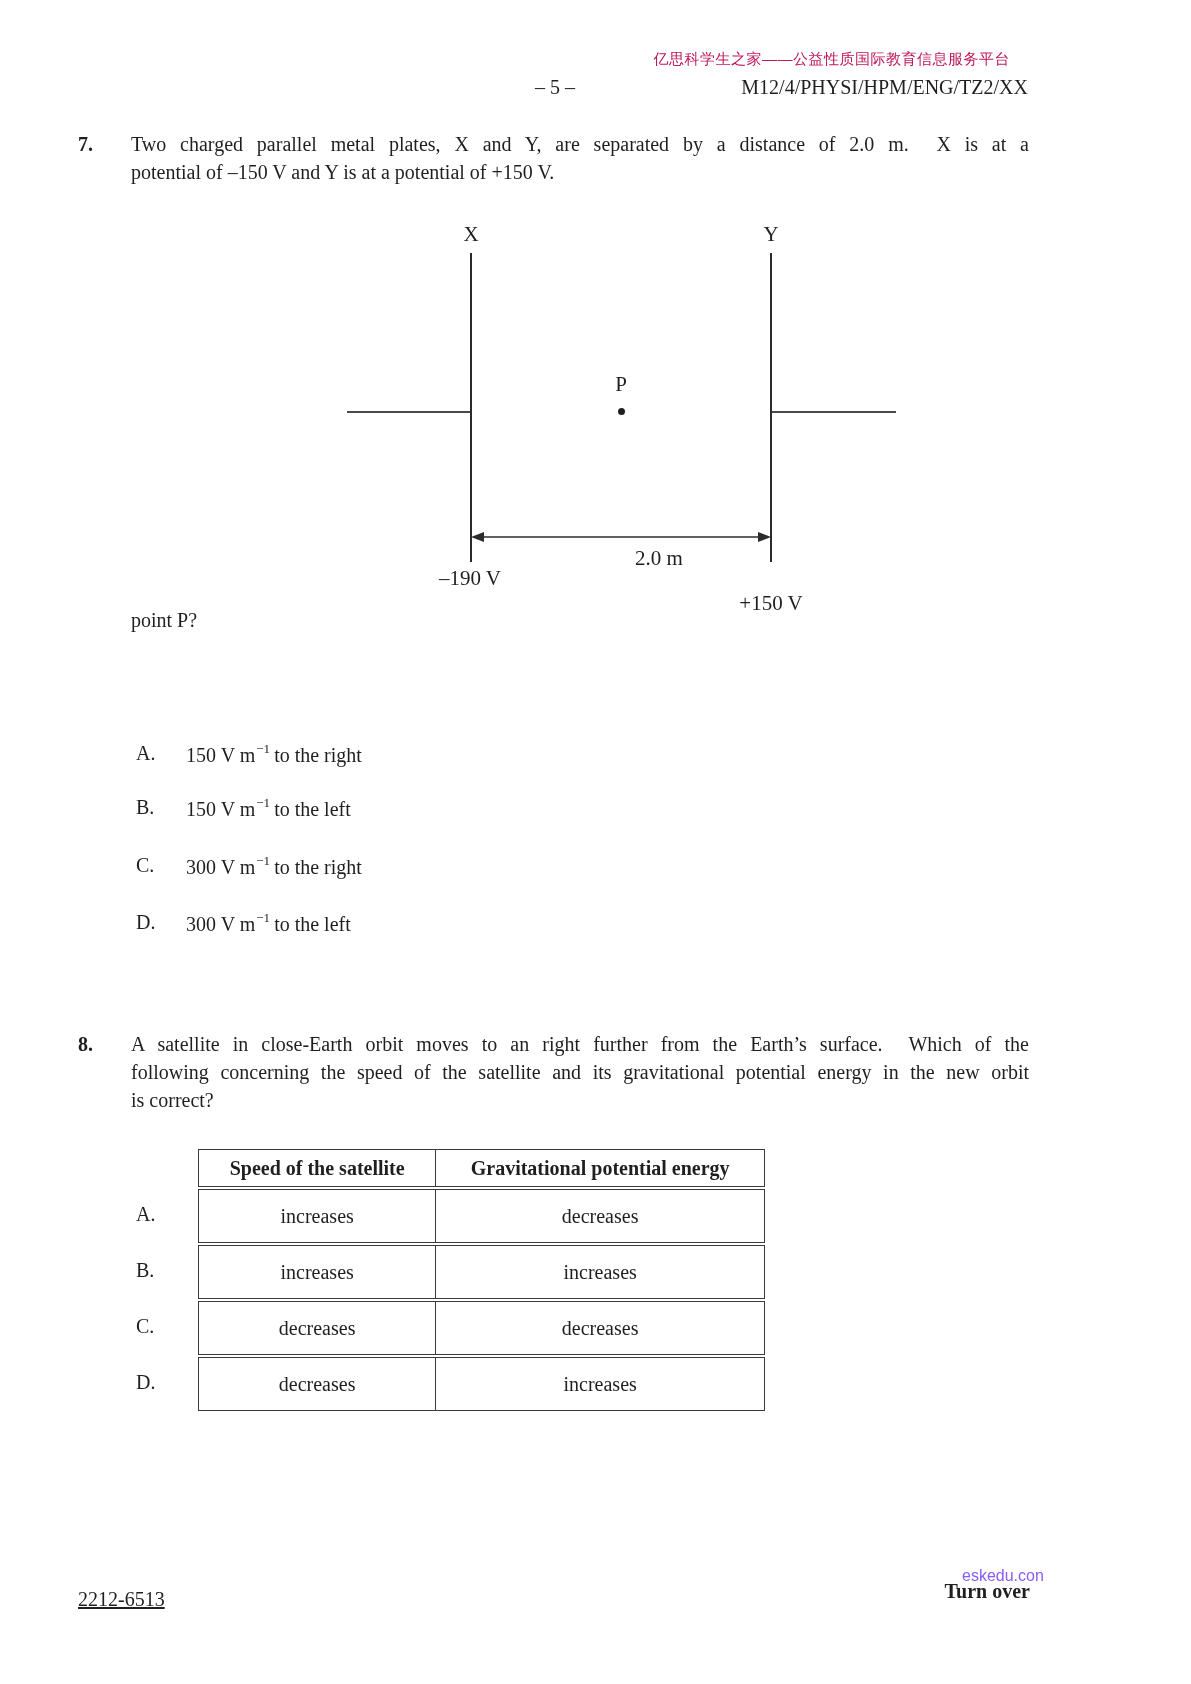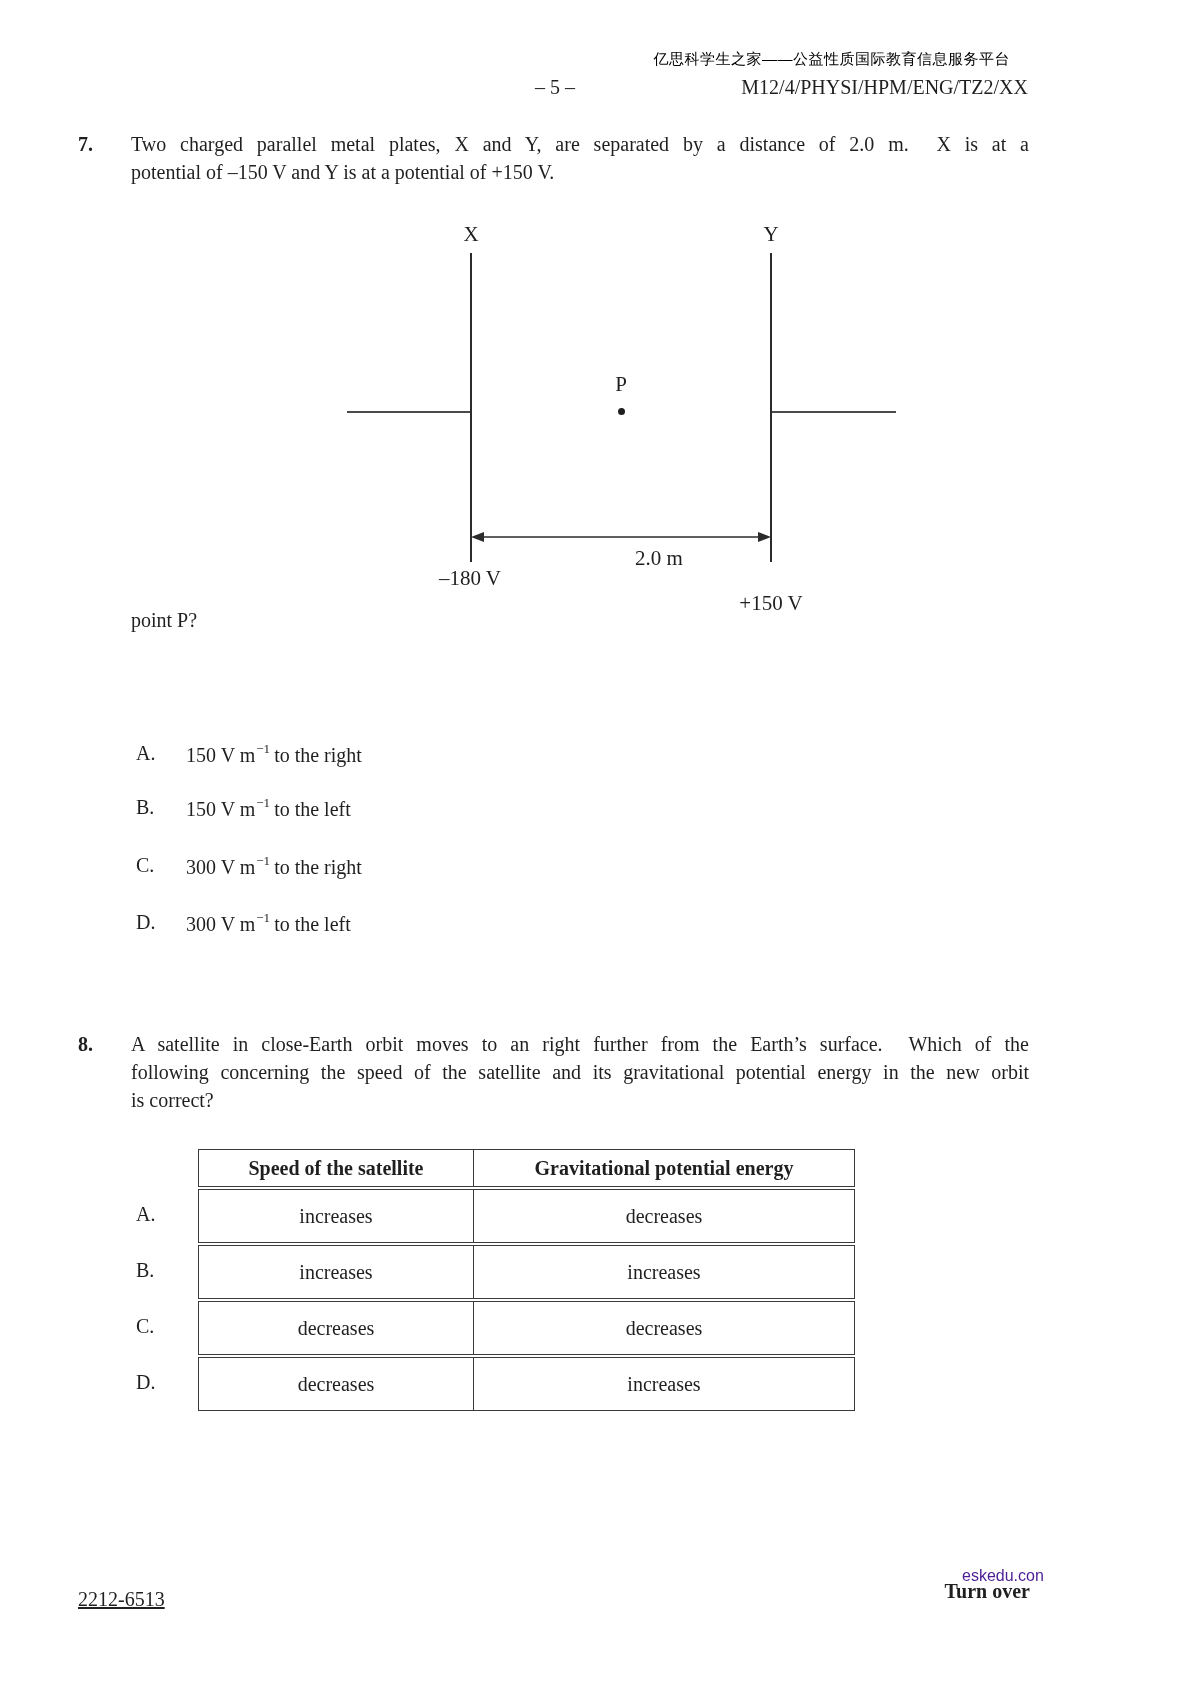--- a/index.html
+++ b/index.html
@@ -8,21 +8,21 @@
     font-family:"Liberation Serif","DejaVu Serif",serif;color:#1f1f1f;overflow:hidden;
   }
   .abs{position:absolute;}
   .para-line{
     position:relative;font-size:20px;line-height:28px;white-space:pre-wrap;
   }
   .jline{text-align:justify;text-align-last:justify;}
   .qnum{font-weight:bold;font-size:20px;line-height:28px;}
   .hdr-watermark{
     font-family:"Liberation Sans","DejaVu Sans",sans-serif;
-    font-size:15px;color:#000000;letter-spacing:0.5px;
+    font-size:15px;color:#be185d;letter-spacing:0.5px;
   }
   .hdr-text{font-size:20px;}
   .vplate{width:2px;background:#2b2b2b;}
   .lead{height:2px;background:#4a4a4a;}
   .diag-label{font-size:21px;transform:translateX(-50%);white-space:nowrap;}
   .pdot{width:7px;height:7px;border-radius:50%;background:#1f1f1f;}
   .opt-letter{font-size:20px;}
   .opt-text{font-size:20px;white-space:nowrap;}
   .opt-text sup{font-size:13px;position:relative;top:-1px;left:1px;}
   .tbl-box{
@@ -32,21 +32,21 @@
     box-sizing:border-box;display:flex;align-items:center;justify-content:center;
     font-size:20px;
   }
   .tbl-cell.c1{width:274px;}
   .tbl-cell.c2{width:381px;border-left:1.5px solid #3a3a3a;}
   .tbl-head .tbl-cell{font-weight:bold;}
   .row-letter{font-size:20px;}
   .ftr-code{font-size:20px;text-decoration:underline;}
   .ftr-watermark{
     font-family:"Liberation Sans","DejaVu Sans",sans-serif;
-    font-size:16px;color:#4c1d95;
+    font-size:16px;color:#8b5cf6;
   }
   .ftr-turnover{font-size:20px;font-weight:bold;}
 </style>
 </head>
 <body>
 
 <div id="page">
 
   <div class="abs hdr-watermark" style="top:50px;right:181px;">亿思科学生之家——公益性质国际教育信息服务平台</div>
   <div class="abs hdr-text" style="top:76px;left:535px;">– 5 –</div>
@@ -72,21 +72,21 @@
     <div class="abs diag-label" style="top:372px;left:621px;">P</div>
     <div class="abs pdot" style="top:408px;left:618px;"></div>
 
     <svg class="abs" style="top:530px;left:470px;" width="302" height="14">
       <line x1="11" y1="7" x2="291" y2="7" stroke="#2b2b2b" stroke-width="1.6"></line>
       <polygon points="1,7 14,2 14,12" fill="#2b2b2b"></polygon>
       <polygon points="301,7 288,2 288,12" fill="#2b2b2b"></polygon>
     </svg>
     <div class="abs diag-label" style="top:546px;left:659px;">2.0 m</div>
 
-    <div class="abs diag-label" style="top:566px;left:470px;">–180 V</div>
+    <div class="abs diag-label" style="top:566px;left:470px;">–190 V</div>
     <div class="abs diag-label" style="top:566px;left:771px;margin-top:25px;">+150 V</div>
   </div>
 
   <div class="abs" style="top:606px;left:131px;width:898px;">
     <div class="para-line">point P?</div>
   </div>
 
   <div class="abs opt-letter" style="top:742px;left:136px;">A.</div>
   <div class="abs opt-text" style="top:742px;left:186px;"><span>150 V m</span><sup>−1</sup><span> to the right</span></div>
 
@@ -104,21 +104,21 @@
     <div class="para-line jline">A satellite in close-Earth orbit moves to an right further from the Earth’s surface.  Which of the</div>
     <div class="para-line jline">following concerning the speed of the satellite and its gravitational potential energy in the new orbit</div>
     <div class="para-line">is correct?</div>
   </div>
 
   <div class="abs row-letter" style="top:1203px;left:136px;">A.</div>
   <div class="abs row-letter" style="top:1259px;left:136px;">B.</div>
   <div class="abs row-letter" style="top:1315px;left:136px;">C.</div>
   <div class="abs row-letter" style="top:1371px;left:136px;">D.</div>
 
-  <div class="abs" style="top:1149px;left:198px;width:657px;">
+  <div class="abs" style="top:1149px;left:198px;width:567px;">
     <div class="tbl-box tbl-head" style="height:38px;">
       <div class="tbl-cell c1">Speed of the satellite</div>
       <div class="tbl-cell c2">Gravitational potential energy</div>
     </div>
     <div class="tbl-box" style="height:54px;margin-top:2px;">
       <div class="tbl-cell c1">increases</div>
       <div class="tbl-cell c2">decreases</div>
     </div>
     <div class="tbl-box" style="height:54px;margin-top:2px;">
       <div class="tbl-cell c1">increases</div>

